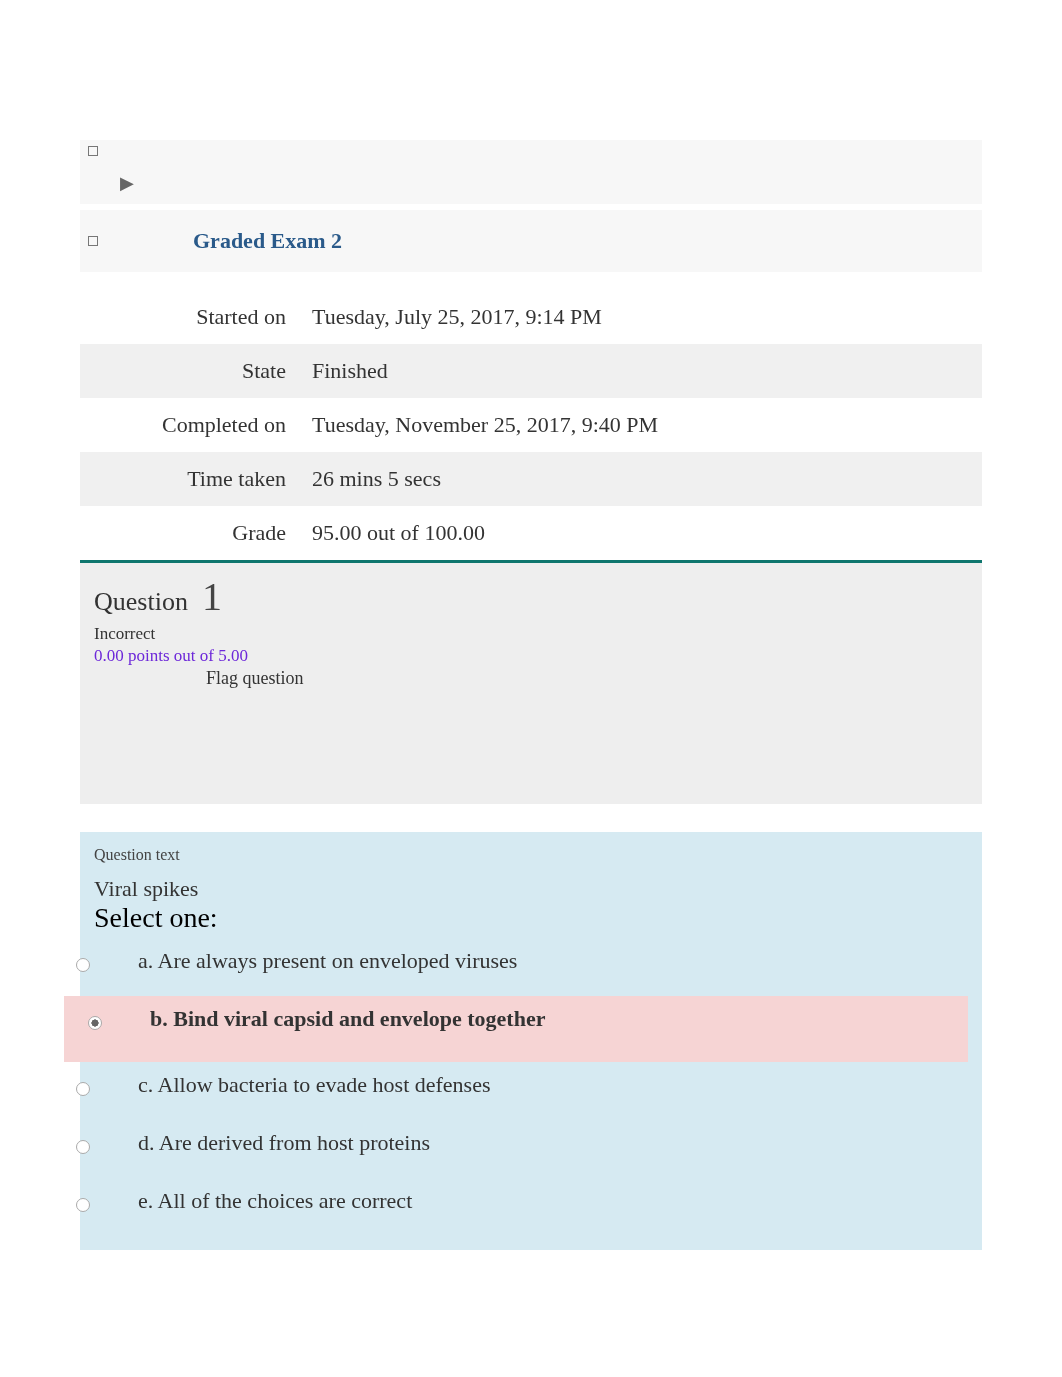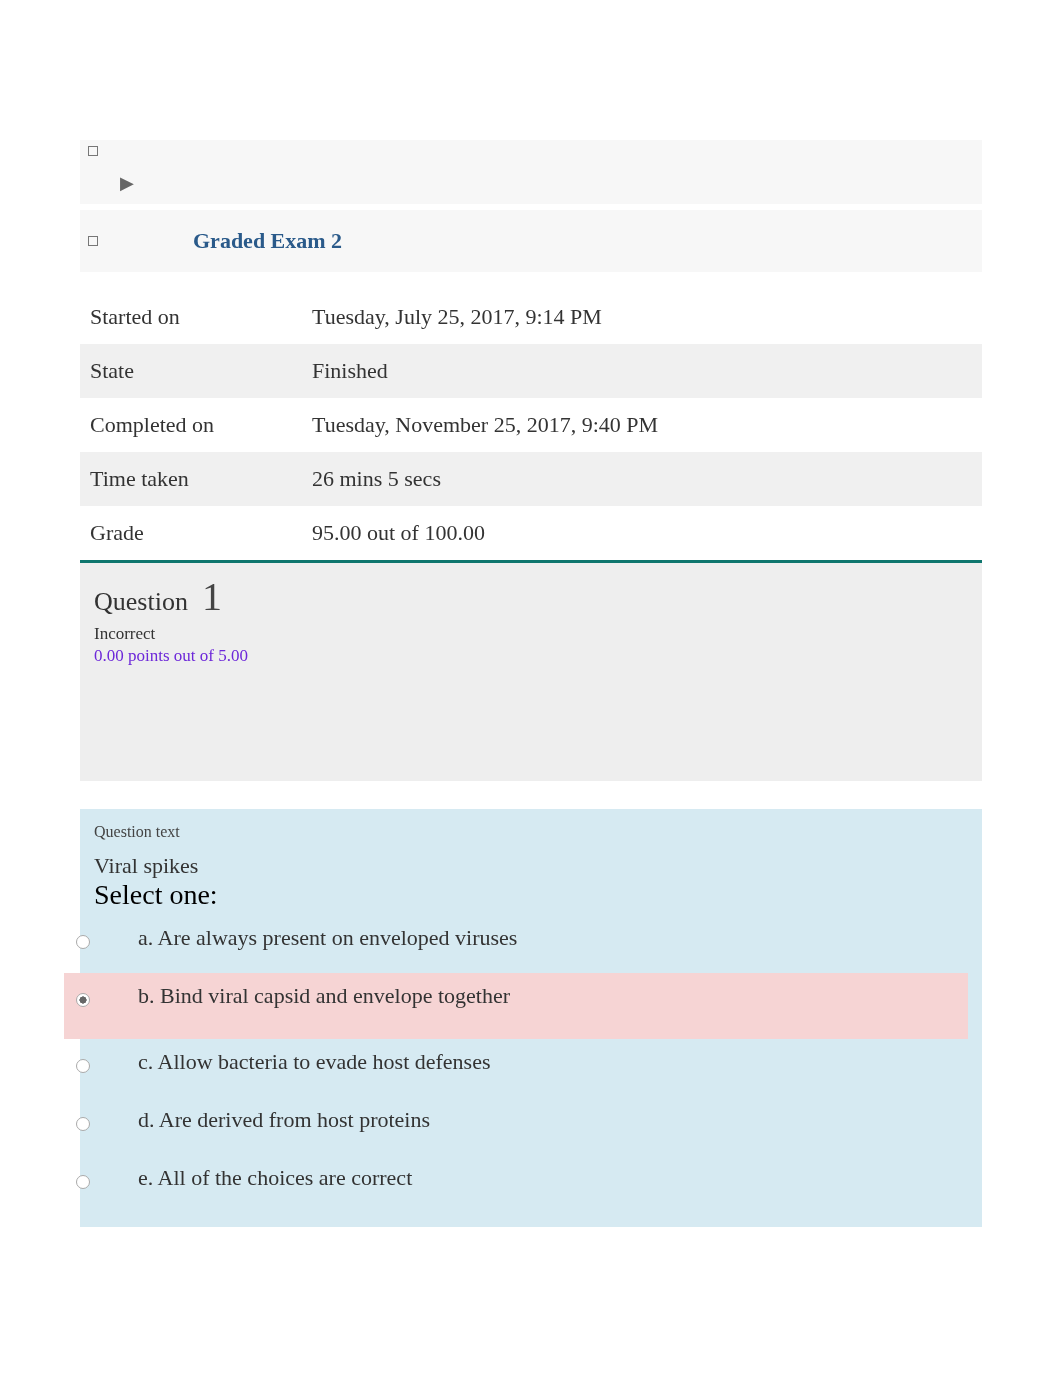--- a/index.html
+++ b/index.html
@@ -51,20 +51,21 @@
       border-collapse: collapse;
       margin-top: 18px;
     }
     .summary-table td {
       padding: 14px 10px;
       font-size: 22px;
       color: #333;
     }
     .summary-table td.label {
       width: 222px;
+      text-align: right;
       padding-right: 16px;
     }
     .summary-table tr.shaded td {
       background: #f0f0f0;
     }
     .question-block {
       background: #eeeeee;
       padding: 10px 14px 115px 14px;
       border-top: 3px solid #0f766e;
     }
@@ -121,22 +122,23 @@
       padding: 10px 4px 22px 4px;
       font-size: 22px;
       color: #333;
       margin-left: -30px;
       padding-left: 30px;
       gap: 32px;
     }
     .option-row.incorrect {
       background: #f6d4d4;
       margin-left: -30px;
-      padding-left: 30px;
+      padding-left: 42px;
       padding-bottom: 30px;
+      font-weight: bold;
     }
     .radio-dot {
       width: 14px;
       height: 14px;
       border-radius: 50%;
       border: 1px solid #aaa;
       background: #fff;
       margin-right: 12px;
       margin-top: 7px;
       flex-shrink: 0;
@@ -192,20 +194,21 @@
 </tbody>
   </table>
 
 <div class="question-block">
   <div class="question-header">
     <span>Question</span>
     <span class="question-number">1</span>
   </div>
   <div class="q-status">Incorrect</div>
   <div class="q-points">0.00 points out of 5.00</div>
+  <div class="q-flag">Flag question</div>
 </div>
 
 <div class="question-text-section">
   <div class="question-text-heading">Question text</div>
   <div class="question-prompt">Viral spikes</div>
   <div class="select-one">Select one:</div>
 
   <div class="option-row">
     <span class="radio-dot"></span>
     <span class="option-text">a. Are always present on enveloped viruses</span>

